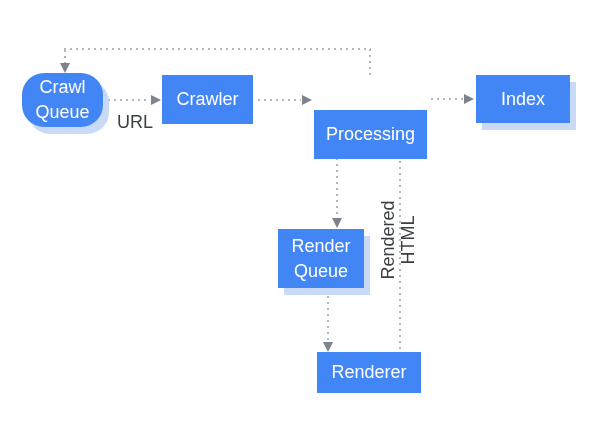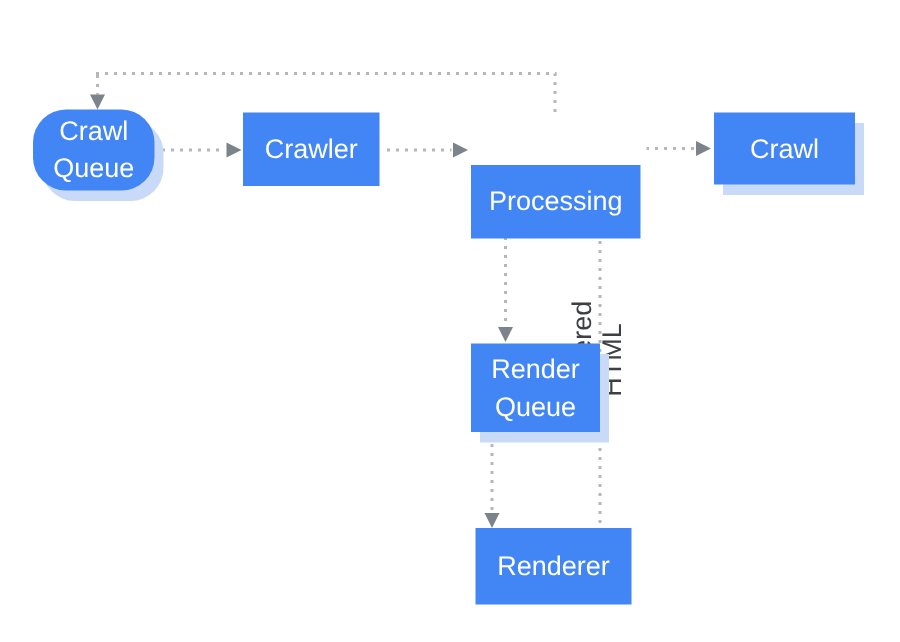--- a/index.html
+++ b/index.html
@@ -82,37 +82,38 @@
 
 <div class="canvas">
 
   <div class="hline" style="left:64px;top:48px;width:307px;"></div>
   <div class="vline" style="left:369px;top:49px;height:26px;"></div>
   <div class="vline" style="left:64px;top:50px;height:13px;"></div>
   <div class="arrow down" style="left:60px;top:63px;"></div>
 
   <div class="hline" style="left:108px;top:99px;width:42px;"></div>
   <div class="arrow right" style="left:151px;top:95px;"></div>
+  <div class="edge-label" style="left:108px;top:112px;width:54px;">URL</div>
 
   <div class="hline" style="left:258px;top:99px;width:43px;"></div>
   <div class="arrow right" style="left:302px;top:95px;"></div>
 
   <div class="hline" style="left:431px;top:98px;width:32px;"></div>
   <div class="arrow right" style="left:464px;top:94px;"></div>
 
   <div class="vline" style="left:336px;top:128px;height:89px;"></div>
   <div class="arrow down" style="left:332px;top:218px;"></div>
 
   <div class="vline" style="left:327px;top:296px;height:46px;"></div>
   <div class="arrow down" style="left:323px;top:342px;"></div>
 
   <div class="vline" style="left:399px;top:137px;height:215px;"></div>
   <div class="arrow up" style="left:395px;top:127px;"></div>
   <div class="edge-label rotated" style="left:321px;top:231px;width:132px;height:18px;">Rendered HTML</div>
 
   <div class="node shadowed" style="left:22px;top:73px;width:81px;height:54px;border-radius:22px;">Crawl Queue</div>
   <div class="node" style="left:162px;top:75px;width:91px;height:49px;">Crawler</div>
   <div class="node" style="left:314px;top:75px;width:113px;height:49px;margin-top:35px;">Processing</div>
-  <div class="node shadowed" style="left:476px;top:75px;width:94px;height:48px;">Crawl</div>
-  <div class="node shadowed" style="left:278px;top:229px;width:86px;height:59px;margin-left:36px;">Render Queue</div>
-  <div class="node" style="left:317px;top:352px;width:104px;height:51px;">Renderer</div>
+  <div class="node shadowed" style="left:476px;top:75px;width:94px;height:48px;">Index</div>
+  <div class="node shadowed" style="left:278px;top:229px;width:86px;height:59px;">Render Queue</div>
+  <div class="node" style="left:317px;top:352px;width:104px;height:41px;">Renderer</div>
 
 </div>
 
 </body></html>

